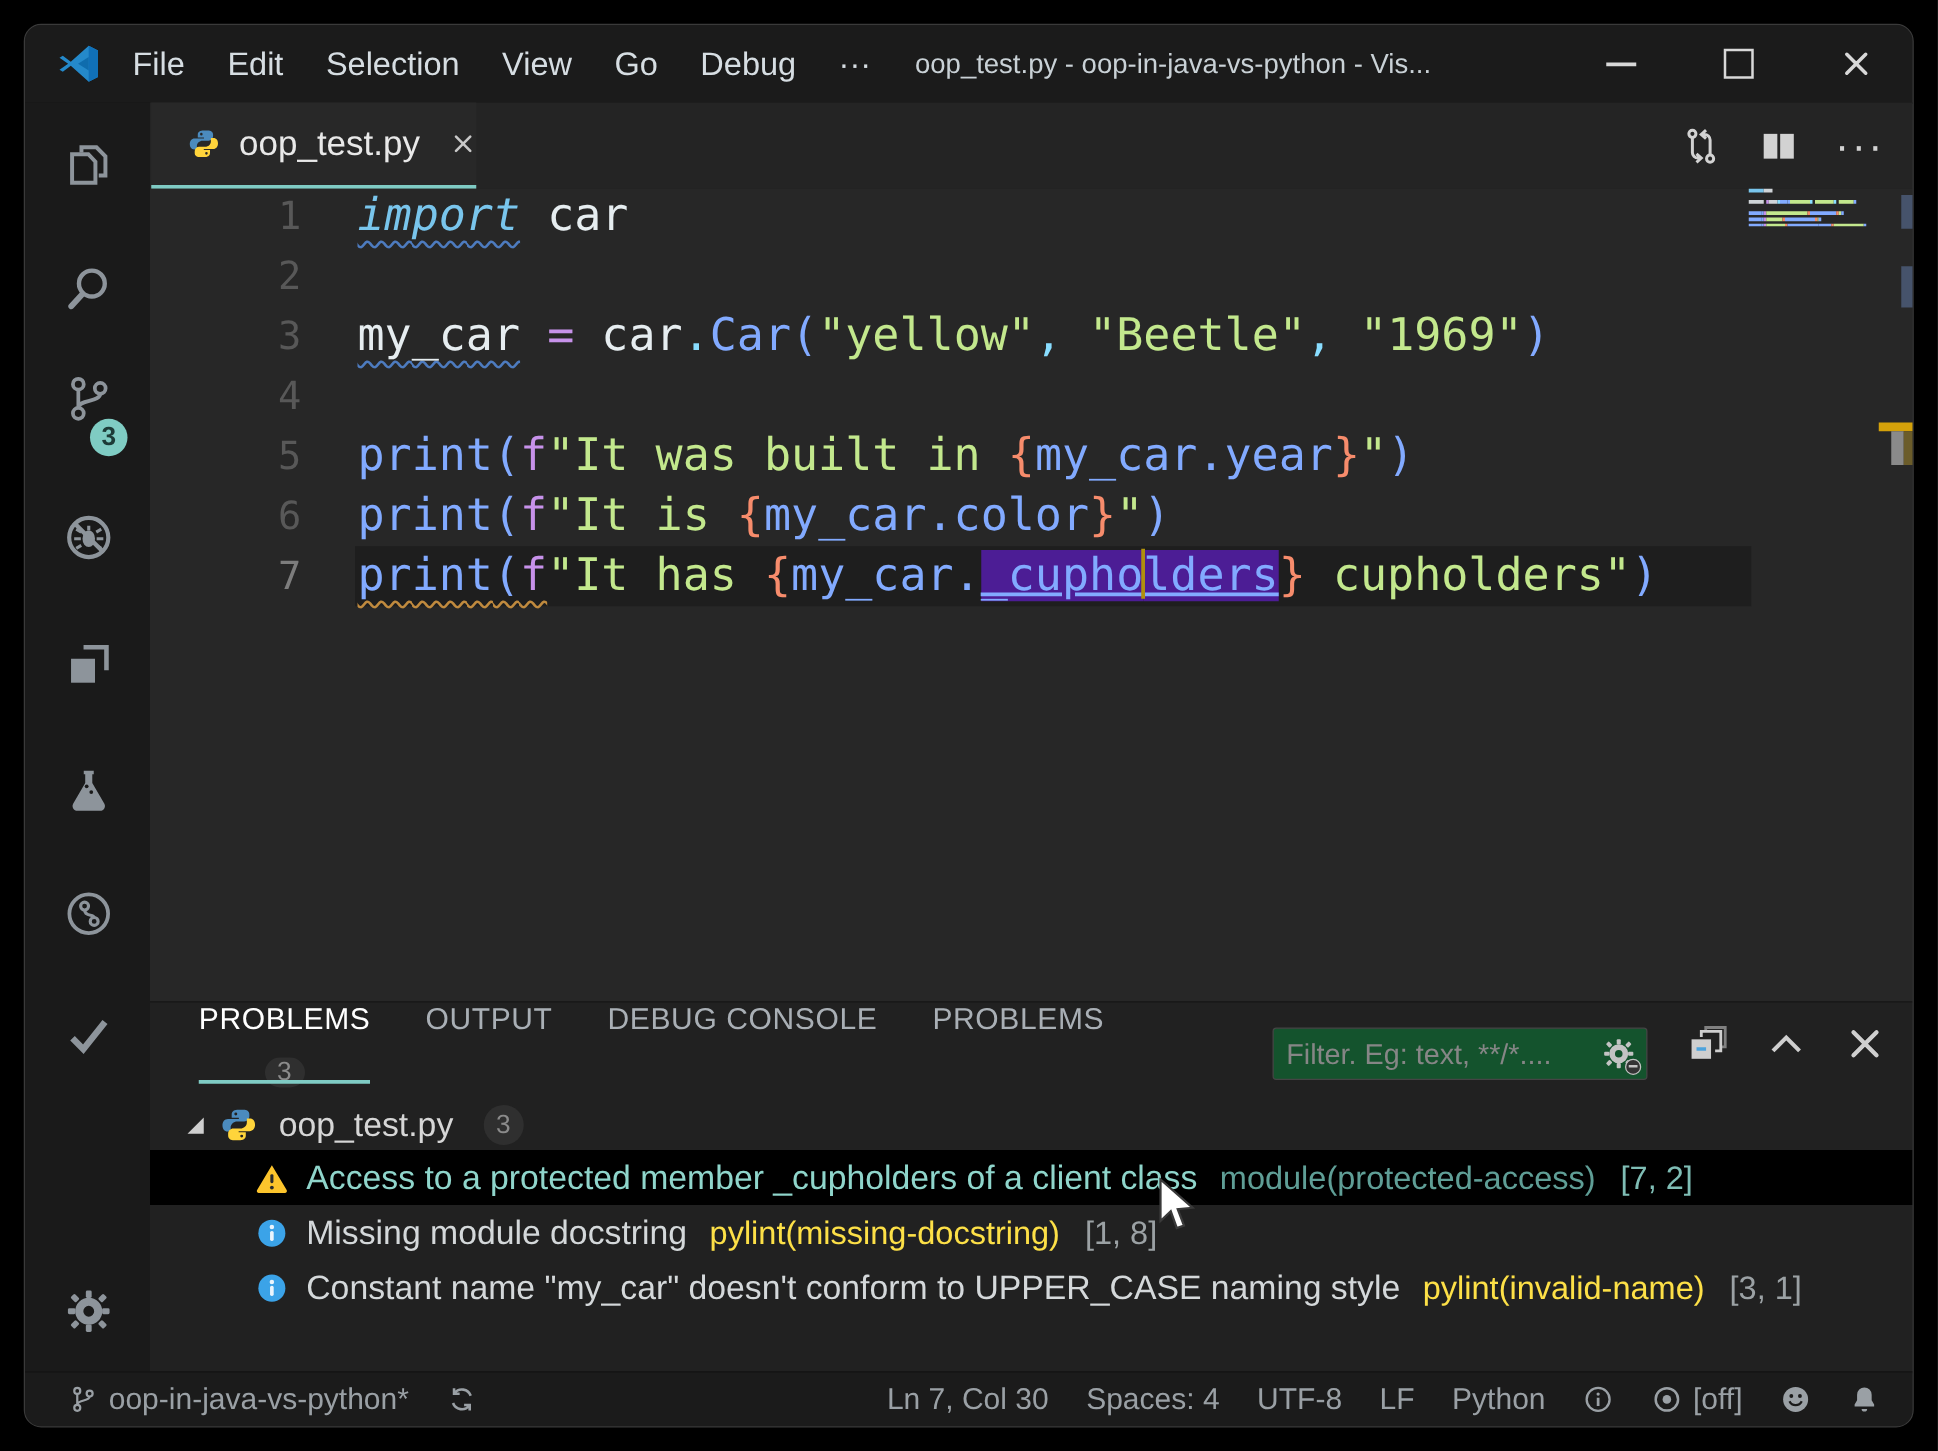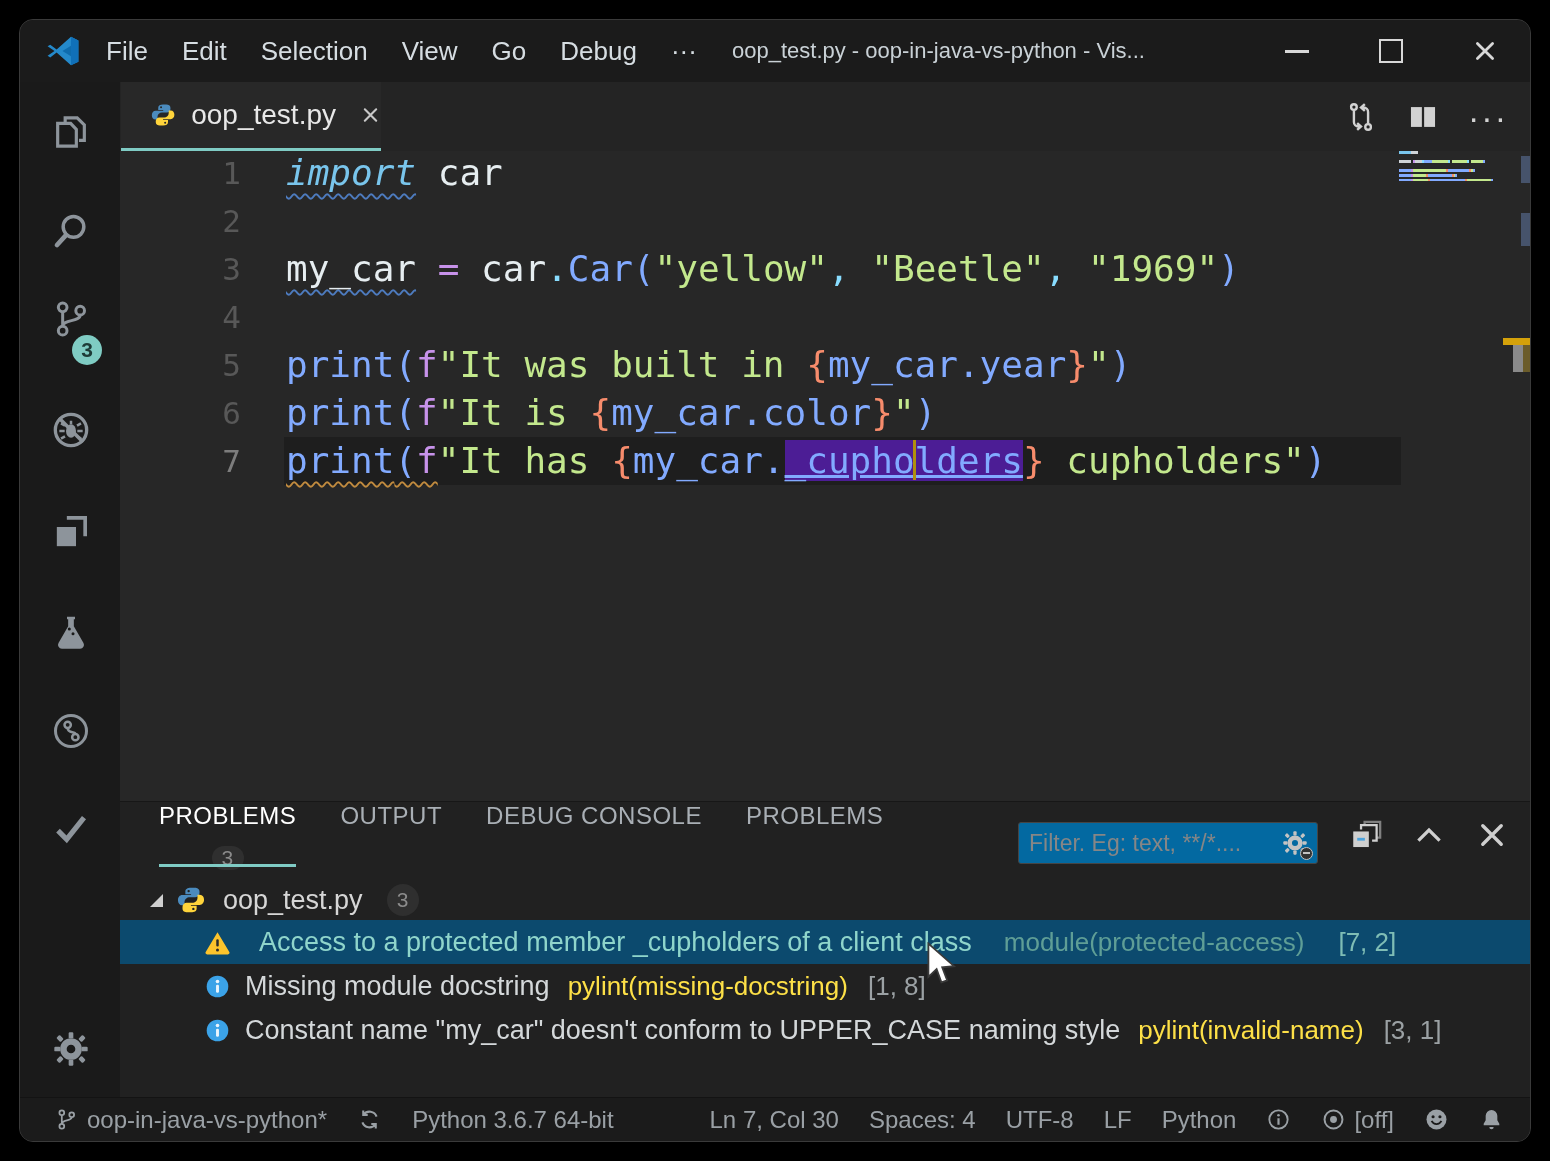--- a/index.html
+++ b/index.html
@@ -69,40 +69,40 @@
   
   .panel{position:absolute;left:100px;top:781px;right:0;height:298px;background:#212121;
          border-top:1px solid #171717;box-sizing:border-box;}
   .panel-tabs{position:absolute;left:39px;top:0;height:66px;display:flex;align-items:flex-start;gap:44px;}
   .panel-tab{height:66px;display:flex;align-items:center;gap:16px;font-size:24px;color:#a9afb5;
              letter-spacing:.5px;position:relative;flex-direction:column;}
   .panel-tab.active{color:#ffffff;}
   .panel-tab.active::after{content:"";position:absolute;left:0;right:0;bottom:1px;height:3px;background:#7fcbc4;}
   .badge{min-width:32px;height:32px;border-radius:16px;background:#2f2f2f;color:#8b8b8b;font-size:21px;
          display:flex;align-items:center;justify-content:center;padding:0 4px;box-sizing:border-box;}
-  .filterbox{position:absolute;left:898px;top:20px;width:300px;height:42px;background:#0369a1;
+  .filterbox{position:absolute;left:898px;top:20px;width:300px;height:42px;background:#14532d;
              border:1px solid #454545;border-radius:3px;box-sizing:border-box;display:flex;align-items:center;}
   .filterbox input{flex:1;min-width:0;background:transparent;border:none;outline:none;color:#bbbbbb;
              font-size:23px;padding:0 10px;font-family:"Liberation Sans",sans-serif;}
   .filterbox input::placeholder{color:#868686;}
   .filter-gear{position:relative;width:28px;height:28px;color:#c3c3c3;margin-right:8px;flex:none;}
   .filter-gear .minus{position:absolute;right:-4px;bottom:-3px;width:13px;height:13px;border-radius:7px;
              background:#333;border:1.5px solid #c3c3c3;box-sizing:border-box;}
   .filter-gear .minus::after{content:"";position:absolute;left:2px;right:2px;top:4px;height:2px;background:#c3c3c3;}
   .panel-actions{position:absolute;right:21px;top:0;height:66px;display:flex;align-items:center;gap:29px;color:#cfcfcf;}
   .pa-icon{width:34px;height:34px;}
   .tree-row{position:absolute;left:0;right:0;top:78px;height:40px;display:flex;align-items:center;
             padding-left:30px;gap:14px;box-sizing:border-box;}
   .twistie{width:0;height:0;border-bottom:13px solid #cfcfcf;border-left:13px solid transparent;}
   .tree-label{font-size:27px;color:#d6d6d6;margin-left:4px;}
   .tree-row .badge{margin-left:10px;}
   .problems{position:absolute;left:0;right:0;top:118px;}
   .problem-row{position:absolute;left:0;right:0;height:44px;display:flex;align-items:center;
                padding-left:84px;gap:14px;font-size:27px;box-sizing:border-box;}
-  .problem-row.selected{background:#0c4a6e;gap:28px;}
+  .problem-row.selected{background:#000000;}
   .p-icon{width:27px;height:27px;flex:none;}
   .p-msg{color:#d4d8da;white-space:nowrap;}
   .p-src{color:#fde047;font-size:26px;white-space:nowrap;margin-left:4px;}
   .p-pos{color:#9ba1a4;font-size:26px;white-space:nowrap;margin-left:6px;}
   .problem-row.selected .p-msg{color:#8fd5cb;}
   .problem-row.selected .p-src{color:#5f9e96;}
   .problem-row.selected .p-pos{color:#7fbdb5;}
 
   
   .statusbar{position:absolute;left:0;right:0;bottom:0;height:44px;background:#1b1b1b;color:#9aa0a5;
@@ -504,23 +504,20 @@
         <svg class="st-icon">
             <use href="#i-branch-sm"></use>
           </svg>
         <span>oop-in-java-vs-python*</span>
       </div>
       <div class="st-item">
         <svg class="st-icon">
             <use href="#i-sync"></use>
           </svg>
       </div>
-      <div class="st-item">
-        <span>Python 3.6.7 64-bit</span>
-      </div>
     </div>
     <div class="status-right">
       <div class="st-item">
           <span>Ln 7, Col 30</span>
         </div>
       <div class="st-item">
           <span>Spaces: 4</span>
         </div>
       <div class="st-item">
           <span>UTF-8</span>

